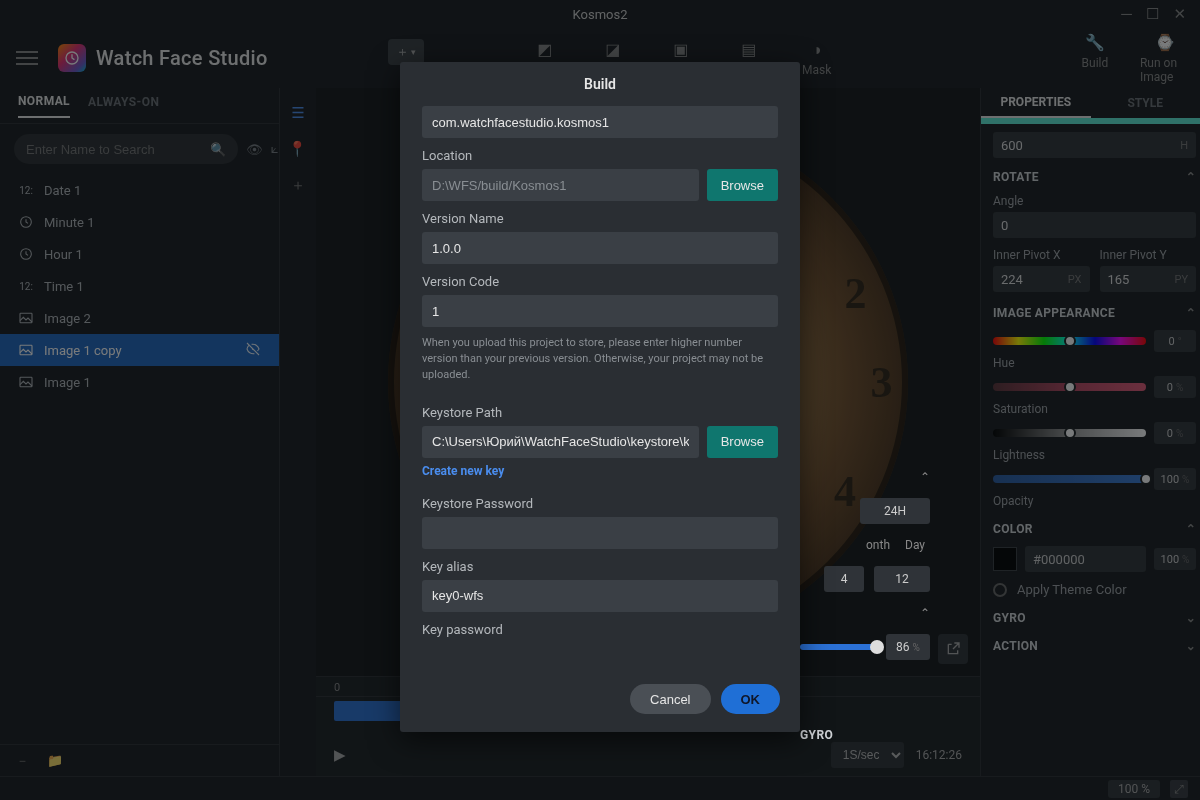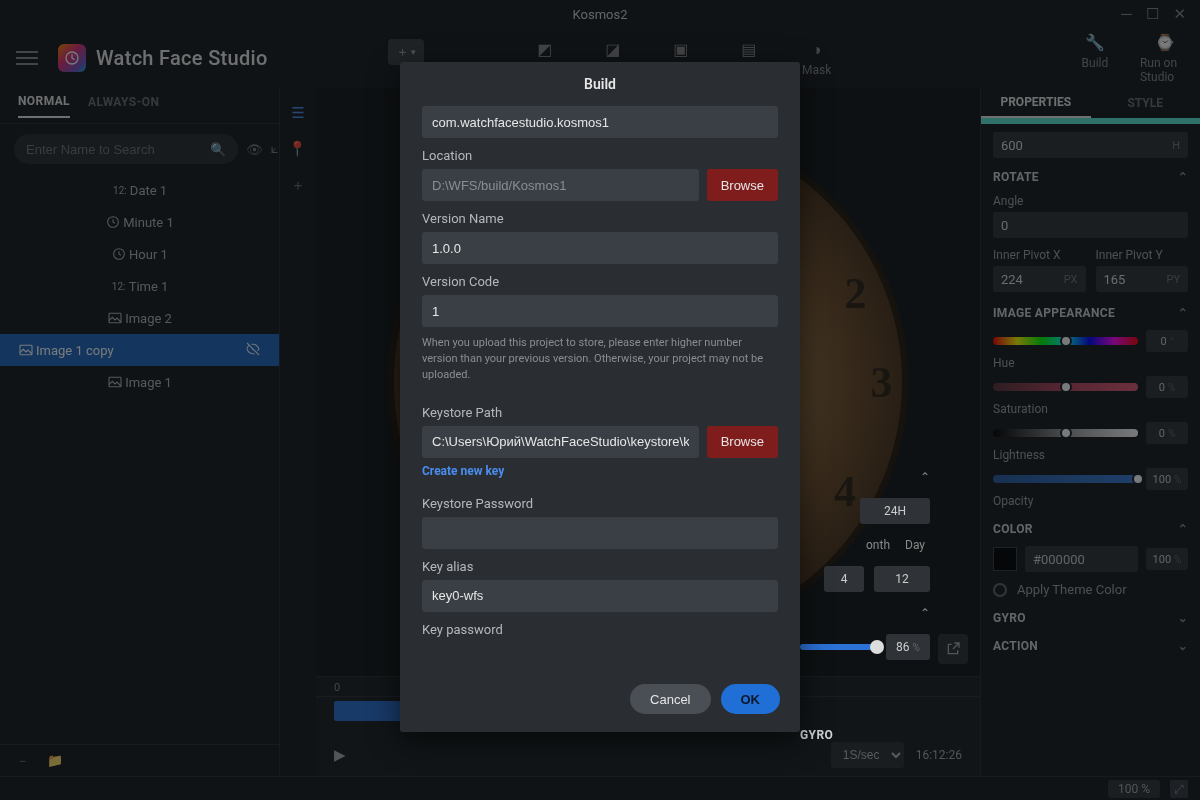--- a/index.html
+++ b/index.html
@@ -32,21 +32,21 @@
 
 .leftcol { width: 280px; display: flex; flex-direction: column; border-right: 1px solid #2a2d31; }
 .tabrow { display: flex; gap: 18px; padding: 0 18px; height: 36px; align-items: center; border-bottom: 1px solid #2a2d31; }
 .tabitem { font-size: 12px; font-weight: 700; color: #6b7075; letter-spacing: 0.4px; cursor: pointer; padding-bottom: 8px; }
 .tabitem.active { color: #e6e6e6; border-bottom: 2px solid #e6e6e6; }
 .searchrow { display: flex; align-items: center; padding: 10px 14px; gap: 8px; }
 .searchbox { flex: 1; background: #2a2d31; border-radius: 16px; height: 30px; display: flex; align-items: center; padding: 0 12px; gap: 8px; }
 .searchinput { background: transparent; border: none; color: #aaa; outline: none; flex: 1; font-size: 13px; }
 .icon-sm { font-size: 13px; color: #7a7f85; cursor: pointer; }
 .layerlist { flex: 1; overflow: hidden; }
-.layeritem { display: flex; align-items: center; gap: 2px; height: 32px; padding: 0 18px; cursor: pointer; color: #b0b4b9; justify-content: center; }
+.layeritem { display: flex; align-items: center; gap: 10px; height: 32px; padding: 0 18px; cursor: pointer; color: #b0b4b9; }
 .layeritem.selected { background: #2067bf; color: #fff; }
 .layeritem .licon { width: 16px; font-size: 12px; display: flex; justify-content: center; }
 .layeritem .eyeoff { margin-left: auto; font-size: 13px; opacity: 0.9; }
 .leftfooter { height: 32px; border-top: 1px solid #2a2d31; display: flex; align-items: center; gap: 18px; padding: 0 16px; color: #777; }
 
 
 .toolstrip { width: 36px; display: flex; flex-direction: column; align-items: center; gap: 18px; padding-top: 16px; color: #777; }
 .tsicon { cursor: pointer; font-size: 15px; }
 .tsicon.active { color: #4a8dee; }
 
@@ -67,21 +67,21 @@
 .playbtn { color: #aaa; font-size: 15px; cursor: pointer; }
 .tlspacer { flex: 1; }
 .speedsel { background: #2d3136; border: none; color: #bbb; font-size: 12px; padding: 5px 8px; border-radius: 3px; }
 .timecode { color: #aaa; font-size: 12px; } 
 
 
 .rightcol { width: 220px; border-left: 1px solid #2a2d31; display: flex; flex-direction: column; }
 .rtabs { display: flex; height: 36px; border-bottom: 6px solid #5eead4; }
 .rtab { flex: 1; display: flex; align-items: center; justify-content: center; font-size: 12px; font-weight: 700; color: #6b7075; cursor: pointer; }
 .rtab.active { color: #e6e6e6; border-bottom: 2px solid #e6e6e6; }
-.rbody { flex: 1; overflow-y: auto; overflow-x: hidden; padding: 8px 12px 0 12px; }
+.rbody { flex: 1; overflow-y: auto; overflow-x: hidden; padding: 8px 4px 0 12px; }
 .val-inline { display: flex; gap: 8px; margin-bottom: 12px; }
 .val-inline .numbox { flex: 1; }
 .numbox { background: #2f3338; border-radius: 3px; height: 26px; display: flex; align-items: center; padding: 0 8px; color: #ddd; }
 .numbox .unit { margin-left: auto; color: #777; font-size: 11px; }
 .section { margin-bottom: 14px; }
 .sechdr { display: flex; align-items: center; justify-content: space-between; font-size: 12px; font-weight: 700; color: #cfd2d6; letter-spacing: 0.3px; margin-bottom: 10px; cursor: pointer; }
 .sechdr .chev { color: #888; }
 .fieldlabel { font-size: 12px; color: #9da1a6; margin-bottom: 4px; }
 .row2 { display: flex; gap: 10px; }
 .row2 > div { flex: 1; }
@@ -114,21 +114,21 @@
 .dlgtitle { text-align: center; font-size: 14px; color: #e6e6e6; font-weight: 600; padding: 14px 0; }
 .dlgbody { flex: 1; overflow-y: auto; padding: 0 22px 8px 22px; }
 .dlgbody::-webkit-scrollbar { width: 8px; }
 .dlgbody::-webkit-scrollbar-thumb { background: #4a4f55; border-radius: 4px; }
 .dlgbody::-webkit-scrollbar-track { background: #24272b; }
 .dlabel { font-size: 13px; color: #b4b8bc; margin: 10px 0 6px; }
 .dinput { width: 100%; background: #3a3f45; border: none; border-radius: 3px; height: 32px; padding: 0 10px; color: #e6e6e6; font-size: 13px; outline: none; }
 .dinput.readonly { color: #898e93; }
 .drow { display: flex; gap: 8px; }
 .drow .dinput { flex: 1; }
-.dbrowse { background: #7f1d1d; border: none; color: #e6e6e6; border-radius: 3px; height: 32px; padding: 0 14px; font-size: 13px; cursor: pointer; }
+.dbrowse { background: #0f766e; border: none; color: #e6e6e6; border-radius: 3px; height: 32px; padding: 0 14px; font-size: 13px; cursor: pointer; }
 .dhint { font-size: 11px; color: #898e93; line-height: 1.45; margin-top: 8px; }
 .linkbtn { color: #4a8dee; font-size: 12px; margin-top: 6px; cursor: pointer; display: inline-block; font-weight: bold; }
 .dlgfooter { display: flex; justify-content: flex-end; gap: 10px; padding: 14px 20px 18px; }
 .btn { height: 30px; padding: 0 20px; border: none; border-radius: 15px; font-size: 13px; cursor: pointer; }
 .btn-cancel { background: #4a4f55; color: #e6e6e6; }
 .btn-ok { background: #1f6fd6; color: #0f172a; font-weight: 600; }
 
 
 .statusbar { height: 24px; background: #1a1c1f; border-top: 1px solid #2a2d31; display: flex; align-items: center; justify-content: flex-end; padding: 0 12px; gap: 10px; color: #aaa; font-size: 12px; }
 .zoombox { background: #2f3338; padding: 2px 10px; border-radius: 3px; }
@@ -191,21 +191,21 @@
       </div>
   </div>
 
   <div class="toolbar-right">
     <div class="tbtn">
       <span class="ticon">🔧</span>
       <span class="tlabel">Build</span>
     </div>
     <div class="tbtn">
       <span class="ticon">⌚</span>
-      <span class="tlabel">Run on Studio</span>
+      <span class="tlabel">Run on Image</span>
     </div>
   </div>
 </div>
 
 <div class="appbody">
 
   <div class="leftcol">
     <div class="tabrow">
       <div class="tabitem active">NORMAL</div>
       <div class="tabitem">ALWAYS-ON</div>

